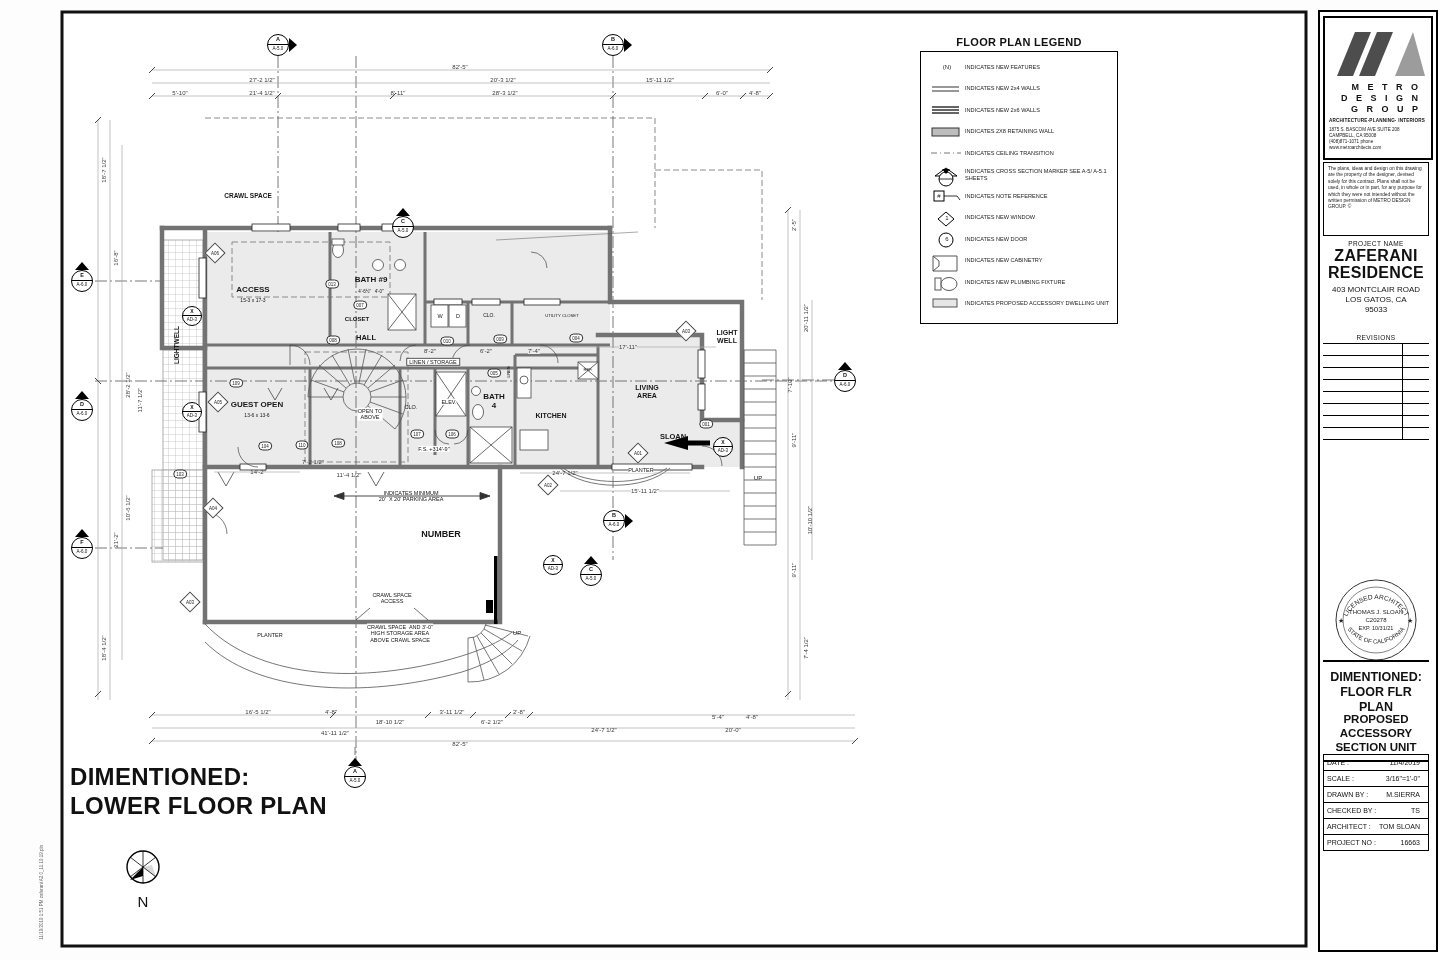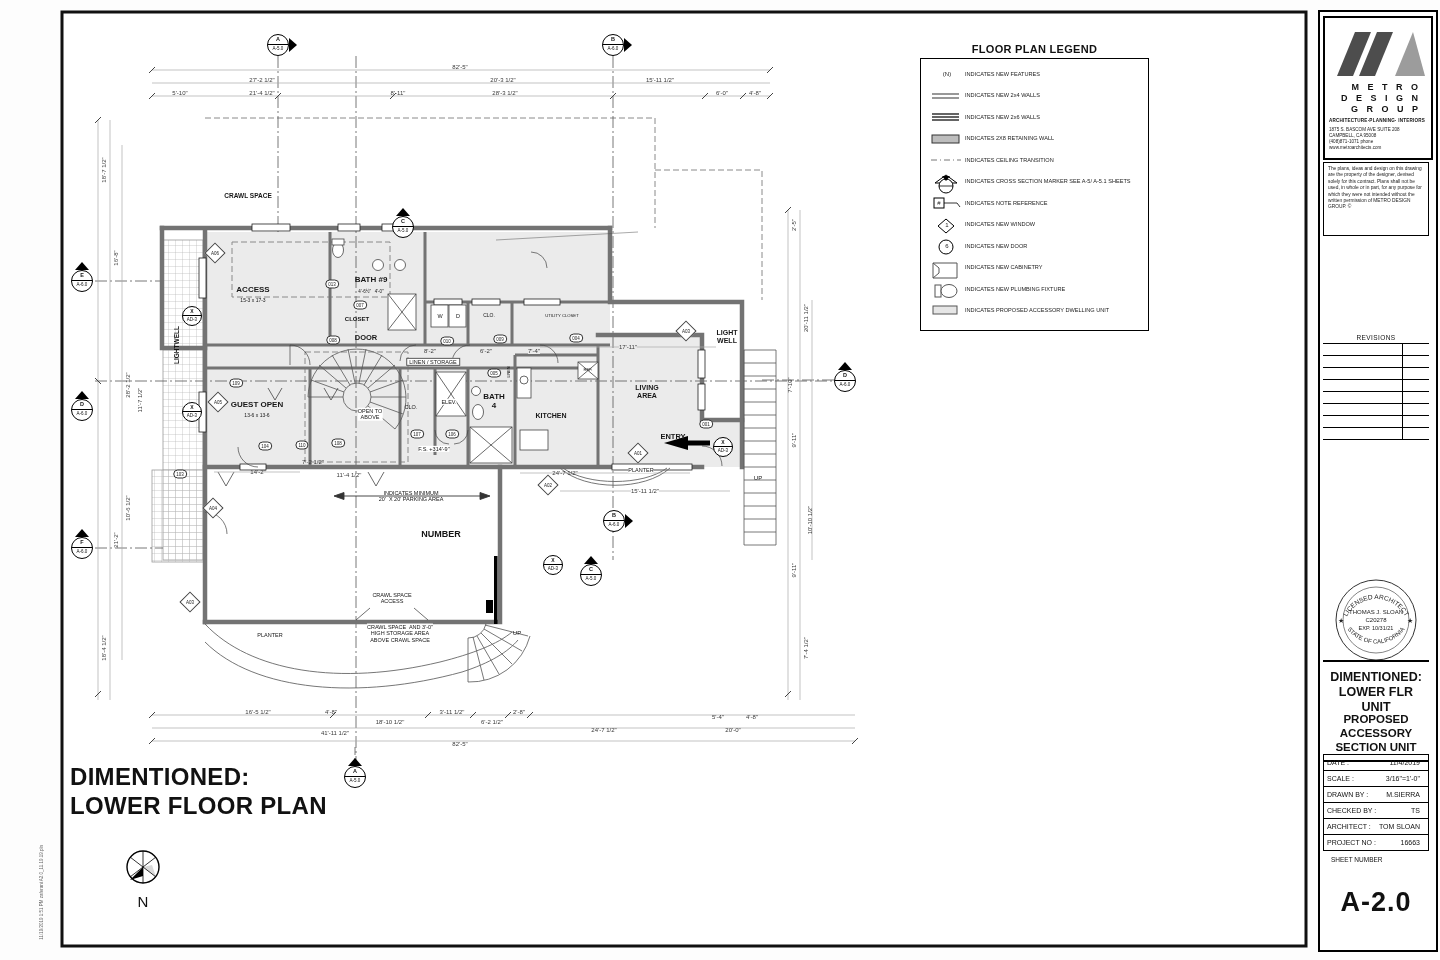--- a/index.html
+++ b/index.html
@@ -24,21 +24,21 @@
   .sec .a{display:block;font-size:5.5px;font-weight:bold;line-height:9px;border-bottom:0.8px solid #000;}
   .sec .b{display:block;font-size:4.5px;line-height:8px;}
   .sec::before{content:"";position:absolute;width:0;height:0;}
   .sec.up::before{left:3px;top:-9px;border-left:7px solid transparent;border-right:7px solid transparent;border-bottom:8px solid #000;}
   .sec.right::before{top:3px;right:-9px;border-top:7px solid transparent;border-bottom:7px solid transparent;border-left:8px solid #000;}
   .xmark{position:absolute;transform:translate(-50%,-50%);width:18px;height:18px;border:1px solid #000;
        border-radius:50%;background:#fff;text-align:center;z-index:3;}
   .xmark .a{display:block;font-size:5px;font-weight:bold;line-height:8px;border-bottom:0.8px solid #000;}
   .xmark .b{display:block;font-size:4.5px;line-height:8px;}
   
-  #legend{position:absolute;left:920px;top:43px;width:229px;}
+  #legend{position:absolute;left:920px;top:36px;width:198px;}
   #legend .ttl{font-size:11px;font-weight:bold;text-align:center;letter-spacing:.3px;}
   #legend .box{border:1.6px solid #000;background:#fff;margin-top:3px;padding:7px 6px 6px 8px;}
   .lg-row{display:flex;align-items:center;margin-bottom:5.5px;}
   .lg-sym{position:relative;width:36px;min-width:36px;height:16px;}
   .lg-sym .sym-label{position:absolute;left:0;top:0;width:100%;height:100%;display:flex;align-items:center;
        justify-content:center;font-size:6px;color:#222;}
   .lg-txt{font-size:5.6px;color:#222;line-height:1.2;}
   
   #tblock{position:absolute;left:1318px;top:10px;width:116px;height:938px;border:2px solid #000;background:#fff;}
   .tb-inner{position:absolute;left:3px;width:106px;}
@@ -375,20 +375,30 @@
     <div class="firm-addr">
       <div>1875 S. BASCOM AVE SUITE 208</div>
       <div>CAMPBELL, CA 95008</div>
       <div>(408)871-1071 phone</div>
       <div>www.metroarchitects.com</div>
     </div>
   </div>
 
   <div class="tb-inner" id="discbox">The plans, ideas and design on this drawing are the property of the designer, devised solely for this contract.  Plans shall not be used, in whole or in part, for any purpose for which they were not intended without the written permission of  METRO DESIGN GROUP.  ©</div>
 
+  <div class="tb-inner" id="projbox">
+    <div class="tb-h">PROJECT NAME</div>
+    <div class="proj-name">ZAFERANI</div>
+    <div class="proj-name">RESIDENCE</div>
+    <div class="proj-addr">
+      <div>403 MONTCLAIR ROAD</div>
+      <div>LOS GATOS, CA</div>
+      <div>95033</div>
+    </div>
+  </div>
 
   <div class="tb-inner" id="revbox">
     <div class="tb-h">REVISIONS</div>
     <div class="rev-row"></div>
     <div class="rev-row"></div>
     <div class="rev-row"></div>
     <div class="rev-row"></div>
     <div class="rev-row"></div>
     <div class="rev-row"></div>
     <div class="rev-row"></div>
@@ -412,21 +422,21 @@
       <text x="53" y="42" font-size="6" text-anchor="middle" fill="#222">THOMAS J. SLOAN</text>
       <text x="53" y="50" font-size="6" text-anchor="middle" fill="#222">C20278</text>
       <text x="53" y="58" font-size="5.5" text-anchor="middle" fill="#222">EXP. 10/31/21</text>
       <text x="15" y="51" font-size="7" fill="#222">★</text>
           <text x="84" y="51" font-size="7" fill="#222">★</text>
     </svg>
   </div>
 
   <div class="tb-inner" id="sheettitle1">
     <div>DIMENTIONED:</div>
-    <div>LOWER FLR UNIT</div>
+    <div>FLOOR FLR PLAN</div>
   </div>
 
   <div class="tb-inner" id="sheettitle2">
     <div>PROPOSED</div>
     <div>ACCESSORY</div>
     <div>SECTION UNIT</div>
   </div>
 
   <div class="tb-inner" id="fields">
     <div class="f-row">
@@ -448,59 +458,55 @@
     <div class="f-row">
           <span class="fl">ARCHITECT :</span>
           <span class="fv">TOM SLOAN</span>
         </div>
     <div class="f-row">
           <span class="fl">PROJECT NO :</span>
           <span class="fv">16663</span>
         </div>
   </div>
 
-  <div class="tb-inner" id="sheetnum">
-    <div class="lab">SHEET NUMBER</div>
-    <div class="num">A-2.0</div>
-  </div>
 </div>
 
 <div id="bigtitle" style="white-space:pre;">DIMENTIONED:
 LOWER FLOOR PLAN</div>
 <div id="north-n">N</div>
 <div id="plotstamp">11/19/2019  1:51 PM   zaferani A2.0_11.19.19.pln</div>
 
 <div class="lbl" style="left:248px;top:196px;font-size:6.5px;">CRAWL SPACE</div>
 <div class="lbl" style="left:253px;top:290px;font-size:8px;">ACCESS</div>
 <div class="lbl n" style="left:253px;top:301px;font-size:5px;">15-3 x 17-3</div>
 <div class="lbl" style="left:371px;top:280px;font-size:8px;">BATH #9</div>
 <div class="lbl n" style="left:371px;top:292px;font-size:4.5px;">4'-6½"   4'-0"</div>
 <div class="lbl" style="left:357px;top:319px;font-size:6px;">CLOSET</div>
-<div class="lbl" style="left:366px;top:338px;font-size:7.5px;">DOOR</div>
+<div class="lbl" style="left:366px;top:338px;font-size:7.5px;">HALL</div>
 <div class="lbl vert" style="left:177px;top:345px;font-size:6.5px;">LIGHTWELL</div>
 <div class="lbl n" style="left:440px;top:316px;font-size:5.5px;">W</div>
 <div class="lbl n" style="left:458px;top:316px;font-size:5.5px;">D</div>
 <div class="lbl n" style="left:489px;top:316px;font-size:5px;">CLO.</div>
 <div class="lbl n" style="left:562px;top:316px;font-size:4.2px;">UTILITY CLOSET</div>
 <div class="lbl n" style="left:433px;top:362px;font-size:5.5px;background:#fff;border:0.7px solid #555;padding:0 2px;">LINEN / STORAGE</div>
 <div class="lbl vert n" style="left:509px;top:372px;font-size:3.8px;">LINEN</div>
 <div class="lbl" style="left:257px;top:405px;font-size:8px;">GUEST OPEN</div>
 <div class="lbl n" style="left:257px;top:416px;font-size:5px;">13-6 x 13-6</div>
 <div class="lbl n" style="left:370px;top:414px;font-size:5.5px;background:#fff;">OPEN TO
 ABOVE</div>
 <div class="lbl n" style="left:411px;top:407px;font-size:5.5px;">CLO.</div>
 <div class="lbl n" style="left:449px;top:402px;font-size:5.5px;background:#fff;">ELEV.</div>
 <div class="lbl" style="left:494px;top:401px;font-size:8px;">BATH
 4</div>
 <div class="lbl" style="left:551px;top:416px;font-size:7px;">KITCHEN</div>
 <div class="lbl" style="left:647px;top:392px;font-size:7px;">LIVING
 AREA</div>
 <div class="lbl" style="left:727px;top:337px;font-size:7px;">LIGHT
 WELL</div>
-<div class="lbl" style="left:673px;top:437px;font-size:7.5px;">ENTRY</div>
+<div class="lbl" style="left:673px;top:437px;font-size:7.5px;">SLOAN</div>
 <div class="lbl n" style="left:434px;top:449px;font-size:5.5px;background:#fff;">F.S. +314'-9"</div>
 <div class="lbl n" style="left:411px;top:496px;font-size:5.5px;">INDICATES MINIMUM
 20'  X 20' PARKING AREA</div>
 <div class="lbl" style="left:441px;top:534px;font-size:9px;">NUMBER</div>
 <div class="lbl n" style="left:270px;top:635px;font-size:5.5px;">PLANTER</div>
 <div class="lbl n" style="left:641px;top:470px;font-size:5.5px;background:#fff;">PLANTER</div>
 <div class="lbl n" style="left:392px;top:598px;font-size:5.5px;">CRAWL SPACE
 ACCESS</div>
 <div class="lbl n" style="left:400px;top:633px;font-size:5.5px;background:#fff;">CRAWL SPACE  AND 3'-0"
 HIGH STORAGE AREA

